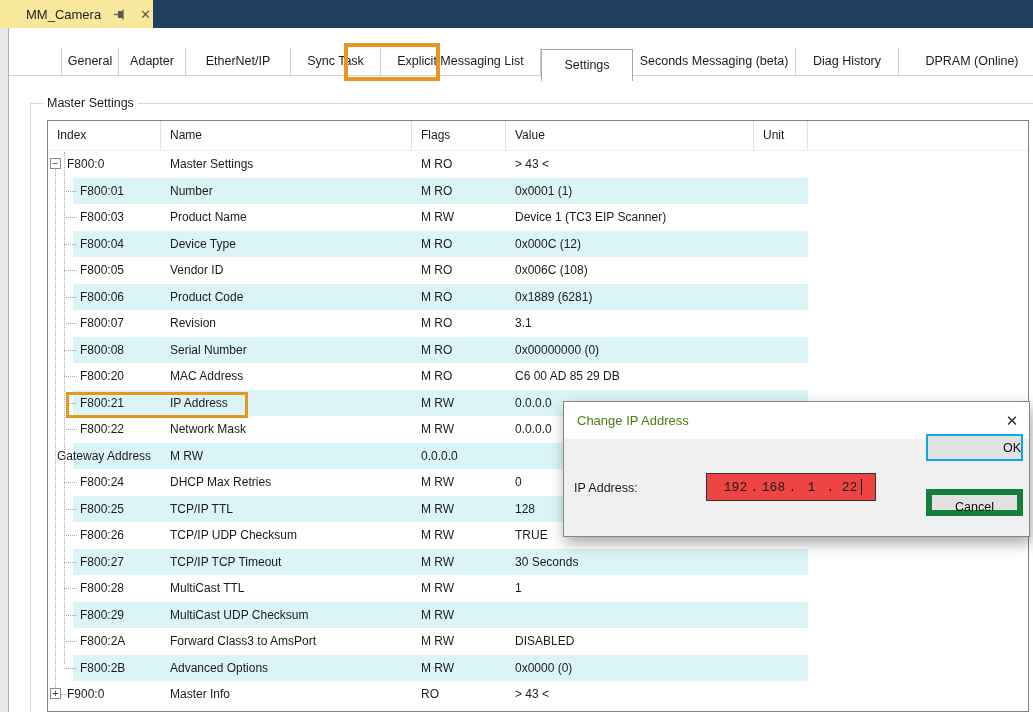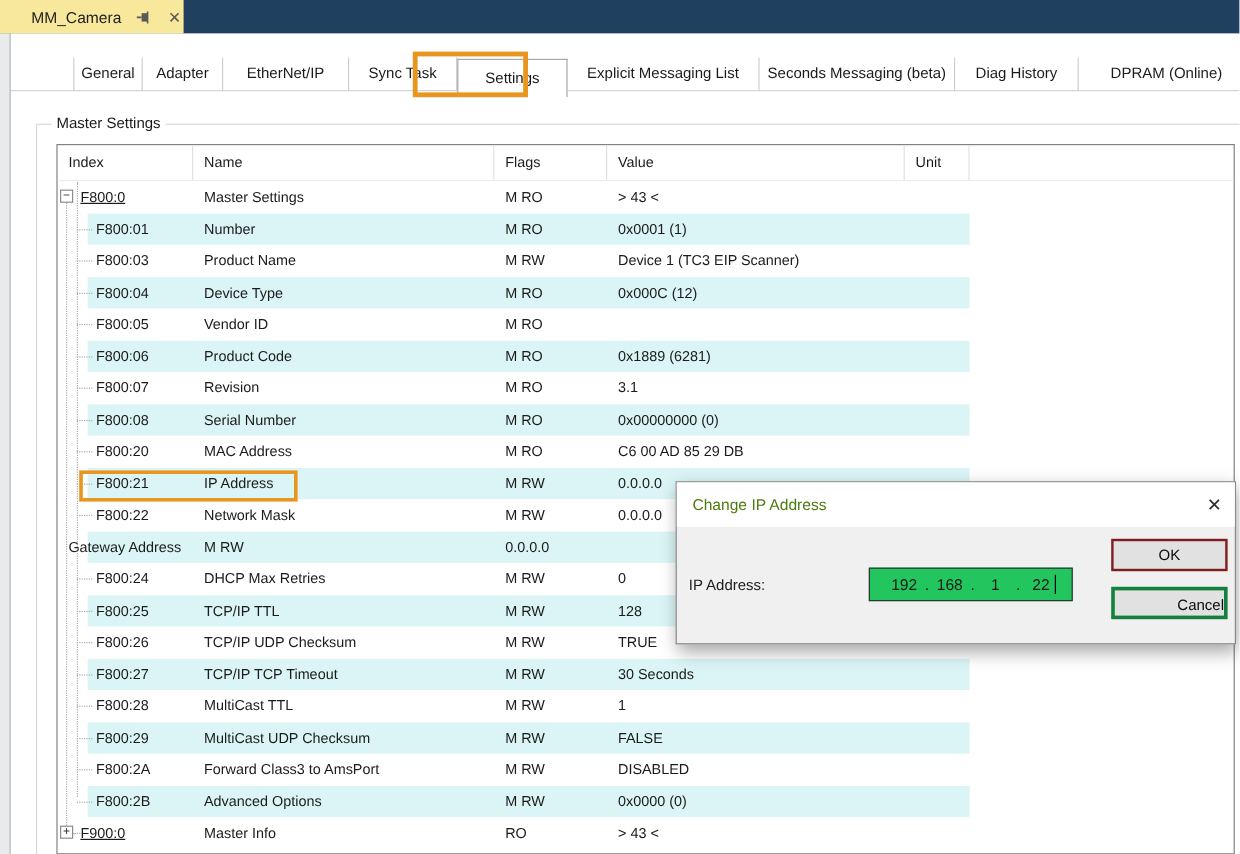--- a/index.html
+++ b/index.html
@@ -47,21 +47,21 @@
   }
   .thead { display:grid; grid-template-columns:113px 251px 94px 248px 54px 1fr; height:30px; border-bottom:1px solid #ededed; }
   .th { line-height:29px; padding-left:9px; border-right:1px solid #e2e2e2; color:#1b1b1b; }
   .th:last-child { border-right:none; }
   .rows { position:relative; }
   .trow { position:relative; display:grid; grid-template-columns:113px 251px 94px 248px 54px 1fr; height:26.5px; }
   .trow .band { position:absolute; left:25px; top:0; width:735px; height:100%; background:#dbf5f6; }
   .td { position:relative; line-height:26.5px; padding-left:9px; white-space:nowrap; overflow:hidden; }
   .td.idx { padding-left:0; }
   .idx .itext { display:inline-block; }
-  .lvl0 .itext { margin-left:19px;text-decoration:underline; }
+  .lvl0 .itext { margin-left:19px; }
   .lvl1 .itext { margin-left:32px; }
   .expander {
     position:absolute; left:2px; top:50%; margin-top:-6px; width:11px; height:11px;
     background:#fff; border:1px solid #8c8c8c; font-size:10px; line-height:9px; text-align:center; color:#333; z-index:2;
   }
   .stub { position:absolute; top:50%; height:1px; border-top:1px dotted #a9a9a9; }
   .stub.child { left:16px; width:13px; }
   .stub.root { left:13px; width:6px; }
   .vline { position:absolute; width:1px; border-left:1px dotted #a9a9a9; z-index:1; }
 
@@ -69,32 +69,32 @@
   .dialog {
     position:absolute; left:563px; top:401px; width:467px; height:136px;
     background:#f0f0f0; border:1px solid #878787; z-index:10;
     box-shadow:2px 6px 14px rgba(0,0,0,0.35);
   }
   .dlg-titlebar { height:37px; background:#ffffff; display:flex; align-items:center; }
   .dlg-title { font-size:13px; padding-left:13px; color:#4d7c0f; }
   .dlg-close { margin-left:auto; width:34px; height:37px; display:flex; align-items:center; justify-content:center; font-size:15px; color:#2e2e2e; }
   .dlg-label { position:absolute; left:10px; top:72px; height:28px; line-height:28px; font-size:12.5px; }
   .dlg-input {
-    position:absolute; left:160px; top:71px; width:170px; height:28px; background:#22c55e;
-    border:1px solid #333333; display:flex; align-items:center; justify-content:center; font-size:13px;
+    position:absolute; left:142px; top:71px; width:170px; height:28px; background:#ef4444;
+    border:1px solid #333333; display:flex; align-items:center; justify-content:center; font-size:13px;font-family:Liberation Mono, monospace;
   }
   .dlg-input .seg { display:inline-block; width:30px; text-align:center; }
   .dlg-input .dot { display:inline-block; width:8px; text-align:center; color:#1b1b1b; }
   .caret { display:inline-block; width:1px; height:16px; background:#000; margin-left:-4px; }
   .btn {
     position:absolute; left:362px; width:97px; height:27px; background:#e1e1e1;
     font-size:12.5px; text-align:center; line-height:24px; color:#0a0a0a;
   }
-  .btn.ok { top:47px; border:2px solid #7f1d1d; }
-  .btn.cancel { top:87px; border:3px solid #15803d; line-height:25px;text-align:right; }
+  .btn.ok { top:32px; border:2px solid #0ea5e9;text-align:right; }
+  .btn.cancel { top:87px; border:6px solid #15803d; line-height:25px; }
 
   
   .anno { position:absolute; border:4px solid #e8961e; z-index:20; background:transparent; }
   .anno-tab { left:344px; top:43px; width:96px; height:38px; }
   .anno-ip { left:66px; top:392px; width:182px; height:26px; border-width:3px; }
 </style>
 </head>
 <body>
 
 <div class="topbar"></div>
@@ -115,22 +115,22 @@
 </div>
 
 <div class="left-strip"></div>
 <div class="doc"></div>
 <div class="tabstrip-underline"></div>
 <div class="tabstrip" id="tabstrip">
     <div class="tab" style="width: 58px;">General</div>
     <div class="tab" style="width: 67px;">Adapter</div>
     <div class="tab" style="width: 105px;">EtherNet/IP</div>
     <div class="tab" style="width: 90px;">Sync Task</div>
+    <div class="tab" style="width: 160px;">Explicit Messaging List</div>
     <div class="tab selected" style="width: 92px;">Settings</div>
-    <div class="tab" style="width: 160px;">Explicit Messaging List</div>
     <div class="tab" style="width: 163px;">Seconds Messaging (beta)</div>
     <div class="tab" style="width: 103px;">Diag History</div>
     <div class="tab" style="width: 147px;">DPRAM (Online)</div>
   </div>
 
 <div class="groupbox">
   <span class="gb-label">Master Settings</span>
 </div>
 
 <div class="table">
@@ -174,20 +174,21 @@
         <div class="td">Device Type</div>
         <div class="td">M RO</div>
         <div class="td">0x000C (12)</div>
         <div class="td"></div>
         <div class="td"></div>
       </div>
       <div class="trow lvl1">
         <div class="td idx"><div class="stub child"></div><span class="itext">F800:05</span></div>
         <div class="td">Vendor ID</div>
         <div class="td">M RO</div>
+        <div class="td">0x006C (108)</div>
         <div class="td"></div>
         <div class="td"></div>
       </div>
       <div class="trow lvl1">
         <div class="band"></div>
         <div class="td idx"><div class="stub child"></div><span class="itext">F800:06</span></div>
         <div class="td">Product Code</div>
         <div class="td">M RO</div>
         <div class="td">0x1889 (6281)</div>
         <div class="td"></div>
@@ -283,21 +284,20 @@
         <div class="td">M RW</div>
         <div class="td">1</div>
         <div class="td"></div>
         <div class="td"></div>
       </div>
       <div class="trow lvl1">
         <div class="band"></div>
         <div class="td idx"><div class="stub child"></div><span class="itext">F800:29</span></div>
         <div class="td">MultiCast UDP Checksum</div>
         <div class="td">M RW</div>
-        <div class="td">FALSE</div>
         <div class="td"></div>
         <div class="td"></div>
       </div>
       <div class="trow lvl1">
         <div class="td idx"><div class="stub child"></div><span class="itext">F800:2A</span></div>
         <div class="td">Forward Class3 to AmsPort</div>
         <div class="td">M RW</div>
         <div class="td">DISABLED</div>
         <div class="td"></div>
         <div class="td"></div>

